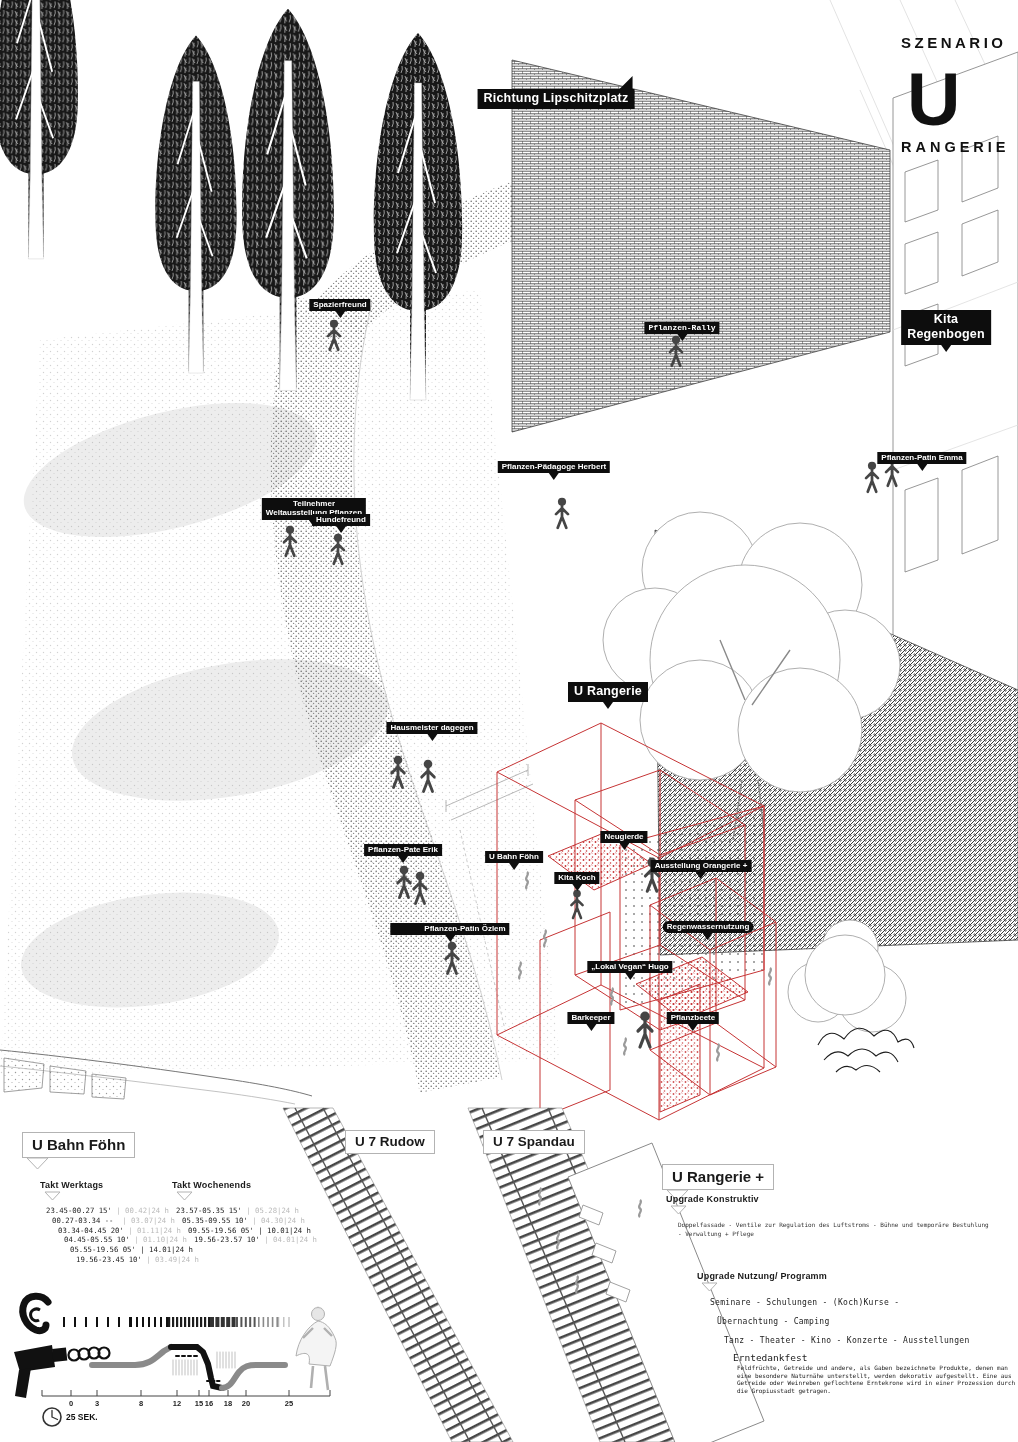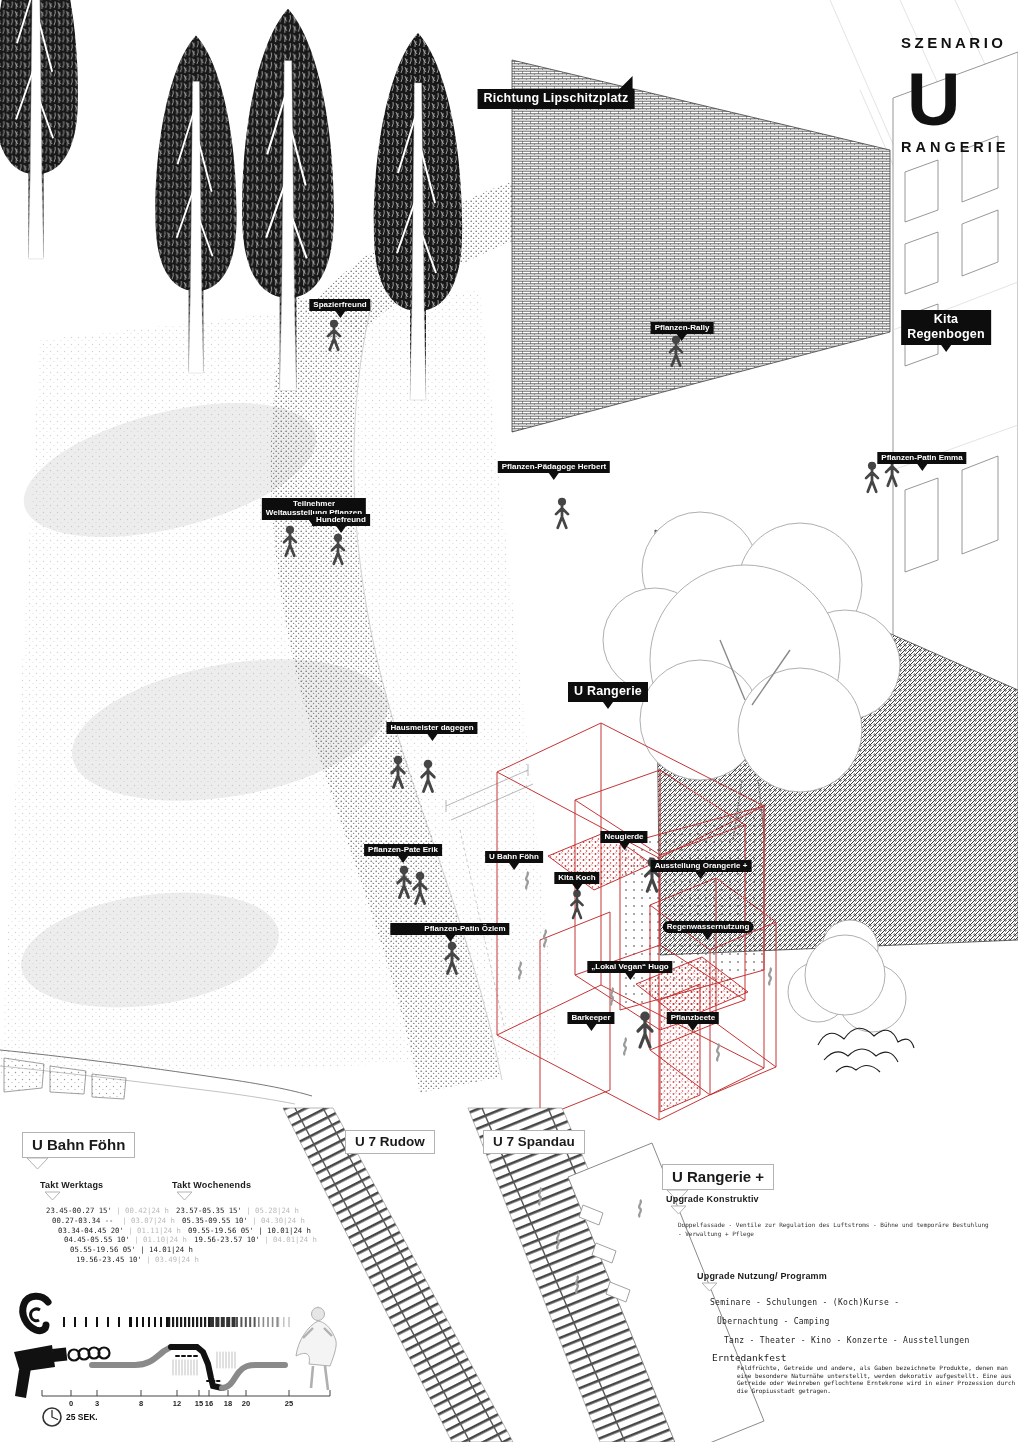--- a/index.html
+++ b/index.html
@@ -326,21 +326,21 @@
 <div id="title-block">
   <div id="title-kicker">SZENARIO</div>
   <div id="title-letter">U</div>
   <div id="title-word">RANGERIE</div>
 </div>
 
 <div id="chips-layer">
     <div class="chip lg p-up-right" style="left: 556px; top: 89px;">Richtung Lipschitzplatz</div>
     <div class="chip lg p-down" style="left: 946px; top: 310px;">Kita Regenbogen</div>
     <div class="chip sm p-down" style="left: 340px; top: 299px;">Spazierfreund</div>
-    <div class="chip sm p-down" style="left: 682px; top: 322px;">Pflanzen-Rally</div>
+    <div class="chip sm p-down" style="left: 682px; top: 322px; font-family: Liberation Mono, monospace;">Pflanzen-Rally</div>
     <div class="chip sm p-down" style="left: 922px; top: 436px; margin-top: 16px;">Pflanzen-Patin Emma</div>
     <div class="chip sm p-down" style="left: 554px; top: 461px;">Pflanzen-Pädagoge Herbert</div>
     <div class="chip sm p-down" style="left: 286px; top: 498px; margin-left: 28px;">Teilnehmer
 Weltausstellung Pflanzen</div>
     <div class="chip sm p-down" style="left: 341px; top: 514px;">Hundefreund</div>
     <div class="chip lg p-down" style="left: 608px; top: 682px;">U Rangerie</div>
     <div class="chip sm p-down" style="left: 432px; top: 722px;">Hausmeister dagegen</div>
     <div class="chip sm p-down" style="left: 514px; top: 851px;">U Bahn Föhn</div>
     <div class="chip sm p-down" style="left: 577px; top: 872px;">Kita Koch</div>
     <div class="chip sm p-down" style="left: 624px; top: 831px;">Neugierde</div>
@@ -399,21 +399,21 @@
 
 <div class="subh" style="left:697px;top:1271px;">
   <span>Upgrade Nutzung/ Programm</span>
   <svg width="18" height="11">
       <polygon points="1,1 16,1 8.5,9" fill="#fff" stroke="#b3b3b3"></polygon>
     </svg>
 </div>
 <div class="monotext prog-item" style="left:710px;top:1298px;">Seminare - Schulungen - (Koch)Kurse -</div>
 <div class="monotext prog-item" style="left:717px;top:1317px;">Übernachtung - Camping</div>
 <div class="monotext prog-item" style="left:724px;top:1336px;">Tanz - Theater - Kino - Konzerte - Ausstellungen</div>
-<div class="monotext" id="fest-title" style="left:712px;top:1352px;">Erntedankfest</div>
+<div class="monotext" id="fest-title" style="left:733px;top:1352px;">Erntedankfest</div>
 <div class="monotext" id="fest-body" style="left:737px;top:1364px;">Feldfrüchte, Getreide und andere, als Gaben bezeichnete Produkte, denen man eine besondere Naturnähe unterstellt, werden dekorativ aufgestellt. Eine aus Getreide oder Weinreben geflochtene Erntekrone wird in einer Prozession durch die Gropiusstadt getragen.</div>
 
 <div id="ruler-labels">
     <span style="left: 71px;">0</span>
     <span style="left: 97px;">3</span>
     <span style="left: 141px;">8</span>
     <span style="left: 177px;">12</span>
     <span style="left: 199px;">15</span>
     <span style="left: 209px;">16</span>
     <span style="left: 228px;">18</span>

